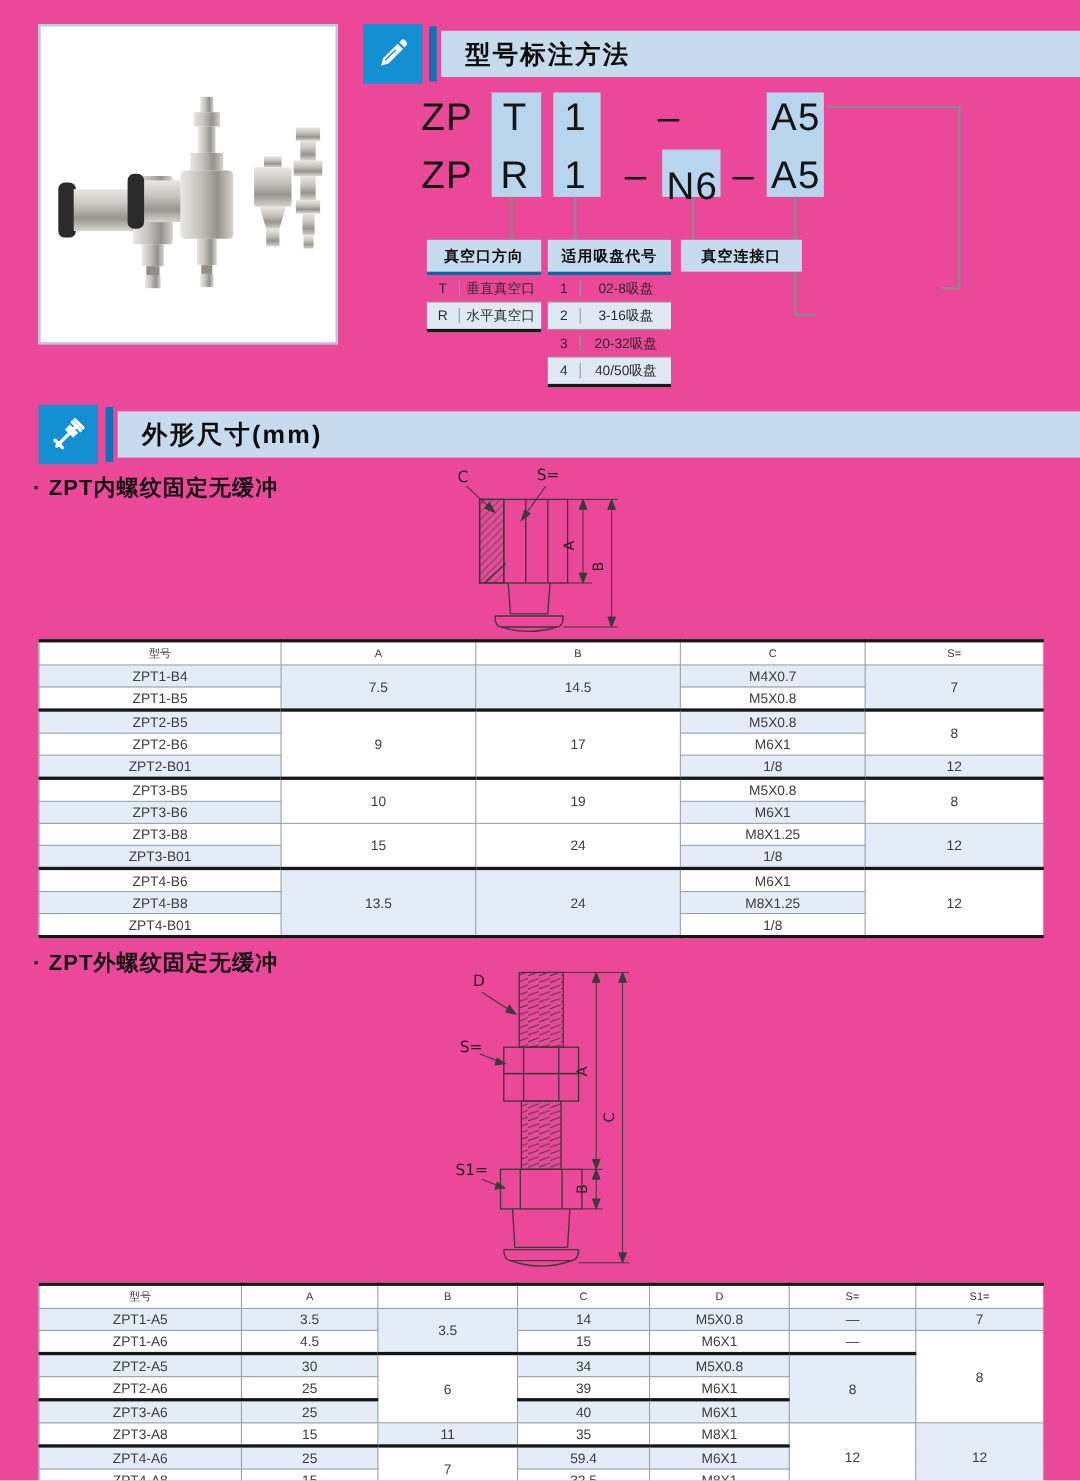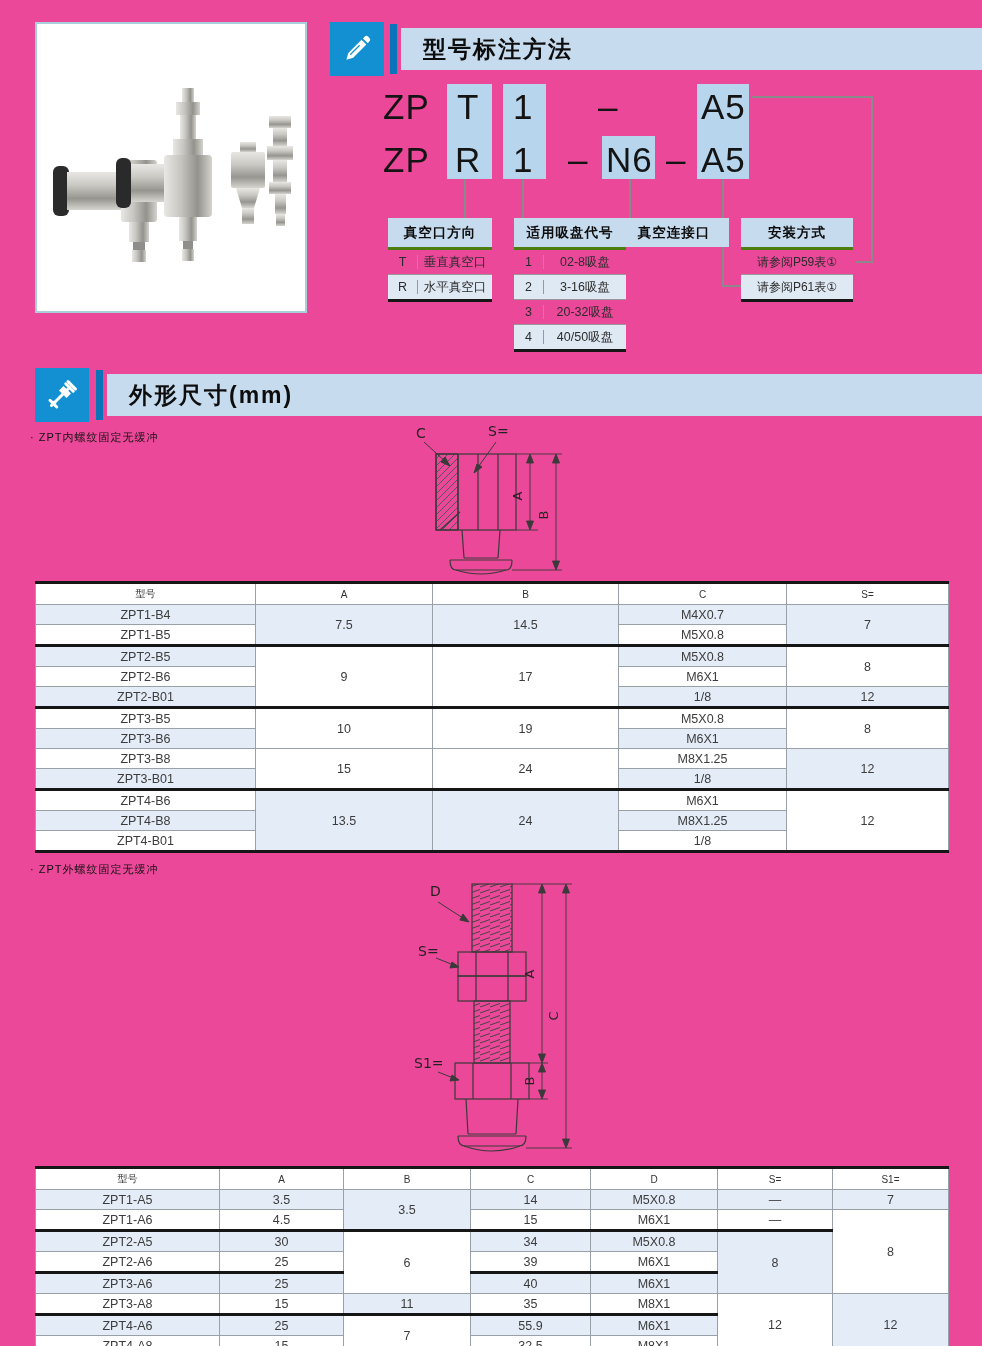--- a/index.html
+++ b/index.html
@@ -15,31 +15,31 @@
   .head-bar{width:7px;background:#0b74b8;}
   .head-band{background:#c7dbee;display:flex;align-items:center;font-weight:bold;font-size:23px;color:#0d0d0d;padding-left:22px;letter-spacing:2px;}
 
   
   .hl{background:#b7d6ee;}
   .mtext{position:absolute;font-size:35px;color:#141414;line-height:44px;letter-spacing:1px;}
   .cline{position:absolute;background:#8a8a8a;}
 
   
   .lt{position:absolute;font-size:12.5px;color:#2c2c2c;}
-  .lt-head{background:#c7dbee;border-bottom:3px solid #4d7c0f;font-weight:bold;font-size:13.5px;
+  .lt-head{background:#c7dbee;border-bottom:3px solid #0369a1;font-weight:bold;font-size:13.5px;
            display:flex;align-items:center;justify-content:center;height:29px;color:#0d0d0d;letter-spacing:1px;}
   .lt-head.noline{border-bottom:none;}
   .lt-row{display:flex;height:24px;align-items:center;border-bottom:1px solid #999;}
   .lt-row.blue{background:#dfe9f4;}
   .lt-row.last{border-bottom:3px solid #161616;}
   .lt-code{width:29px;text-align:center;border-right:1px solid #999;flex:none;}
   .lt-label{flex:1;text-align:center;}
   .lt-single{justify-content:center;font-size:12px;}
 
-  .bullet{position:absolute;font-weight:normal;font-size:11px;color:#111;letter-spacing:1px;}
+  .bullet{position:absolute;font-weight:bold;font-size:20px;color:#111;letter-spacing:1px;}
 
   
   .dt{border-collapse:collapse;table-layout:fixed;position:absolute;background:#fff;
       border-top:3px solid #161616;border-bottom:3px solid #161616;}
   .dt th{font-weight:normal;font-size:10px;height:20px;border:1px solid #9aa0a8;border-top:none;color:#333;padding:0;}
   .dt td{font-size:12.5px;height:19px;text-align:center;border:1px solid #9aa0a8;color:#3c3c3c;padding:0;}
   .dt .ge{border-bottom:3px solid #161616;}
   .bl{background:#e4ecf7;}
 
   svg text{font-family:"DejaVu Sans","Liberation Sans",sans-serif;}
@@ -127,21 +127,21 @@
   <span class="mtext" style="left:383px;top:85px;">ZP</span>
   <span class="mtext" style="left:457px;top:85px;">T</span>
   <span class="mtext" style="left:513px;top:85px;">1</span>
   <span class="mtext" style="left:598px;top:85px;">–</span>
   <span class="mtext" style="left:701px;top:85px;">A5</span>
 
   <span class="mtext" style="left:383px;top:138px;">ZP</span>
   <span class="mtext" style="left:455px;top:138px;">R</span>
   <span class="mtext" style="left:513px;top:138px;">1</span>
   <span class="mtext" style="left:568px;top:138px;">–</span>
-  <span class="mtext" style="left:606px;top:138px;">N6</span>
+  <span class="mtext" style="left:606px;top:148px;">N6</span>
   <span class="mtext" style="left:666px;top:138px;">–</span>
   <span class="mtext" style="left:701px;top:138px;">A5</span>
 
   <div class="cline" style="left:752px;top:96px;width:120px;height:2px;"></div>
   <div class="cline" style="left:871px;top:96px;width:2px;height:166px;"></div>
   <div class="cline" style="left:856px;top:261px;width:17px;height:2px;"></div>
   <div class="cline" style="left:464px;top:179px;width:2px;height:39px;"></div>
   <div class="cline" style="left:522px;top:179px;width:2px;height:39px;"></div>
   <div class="cline" style="left:629px;top:179px;width:2px;height:39px;"></div>
   <div class="cline" style="left:722px;top:179px;width:2px;height:108px;"></div>
@@ -152,21 +152,21 @@
     <div class="lt-row">
       <span class="lt-code">T</span>
       <span class="lt-label">垂直真空口</span>
     </div>
     <div class="lt-row blue last">
       <span class="lt-code">R</span>
       <span class="lt-label">水平真空口</span>
     </div>
   </div>
 
-  <div class="lt" style="left:514px;top:218px;width:112px;">
+  <div class="lt" style="left:498px;top:218px;width:112px;">
     <div class="lt-head">适用吸盘代号</div>
     <div class="lt-row">
       <span class="lt-code">1</span>
       <span class="lt-label">02-8吸盘</span>
     </div>
     <div class="lt-row blue">
       <span class="lt-code">2</span>
       <span class="lt-label">3-16吸盘</span>
     </div>
     <div class="lt-row">
@@ -176,29 +176,20 @@
     <div class="lt-row blue last">
       <span class="lt-code">4</span>
       <span class="lt-label">40/50吸盘</span>
     </div>
   </div>
 
   <div class="lt" style="left:619px;top:218px;width:110px;">
     <div class="lt-head noline">真空连接口</div>
   </div>
 
-  <div class="lt" style="left:741px;top:218px;width:112px;">
-    <div class="lt-head">安装方式</div>
-    <div class="lt-row lt-single">
-      <span>请参阅P59表①</span>
-    </div>
-    <div class="lt-row blue last lt-single">
-      <span>请参阅P61表①</span>
-    </div>
-  </div>
 
   <div class="abs icon-box" style="left:35px;top:368px;">
     <svg width="36" height="36" viewBox="0 0 24 24">
       <g stroke="#fff" stroke-width="2" fill="none" stroke-linecap="round">
         <path d="M5 19 L17 7"></path>
         <path d="M14.5 4.5 L19.5 9.5"></path>
         <path d="M16 3 L21 8"></path>
         <path d="M4 15.5 L8.5 20"></path>
       </g>
       <circle cx="6.5" cy="17.5" r="1.6" fill="#fff"></circle>
@@ -459,21 +450,21 @@
       <td class="bl ge">11</td>
       <td class="ge">35</td>
       <td class="ge">M8X1</td>
       <td rowspan="3">12</td>
       <td class="bl" rowspan="3">12</td>
     </tr>
     <tr>
       <td class="bl">ZPT4-A6</td>
       <td class="bl">25</td>
       <td rowspan="2">7</td>
-      <td class="bl">55.9</td>
+      <td class="bl">59.4</td>
       <td class="bl">M6X1</td>
     </tr>
     <tr>
       <td>ZPT4-A8</td>
       <td>15</td>
       <td>32.5</td>
       <td>M8X1</td>
     </tr>
   </tbody>
     </table>

